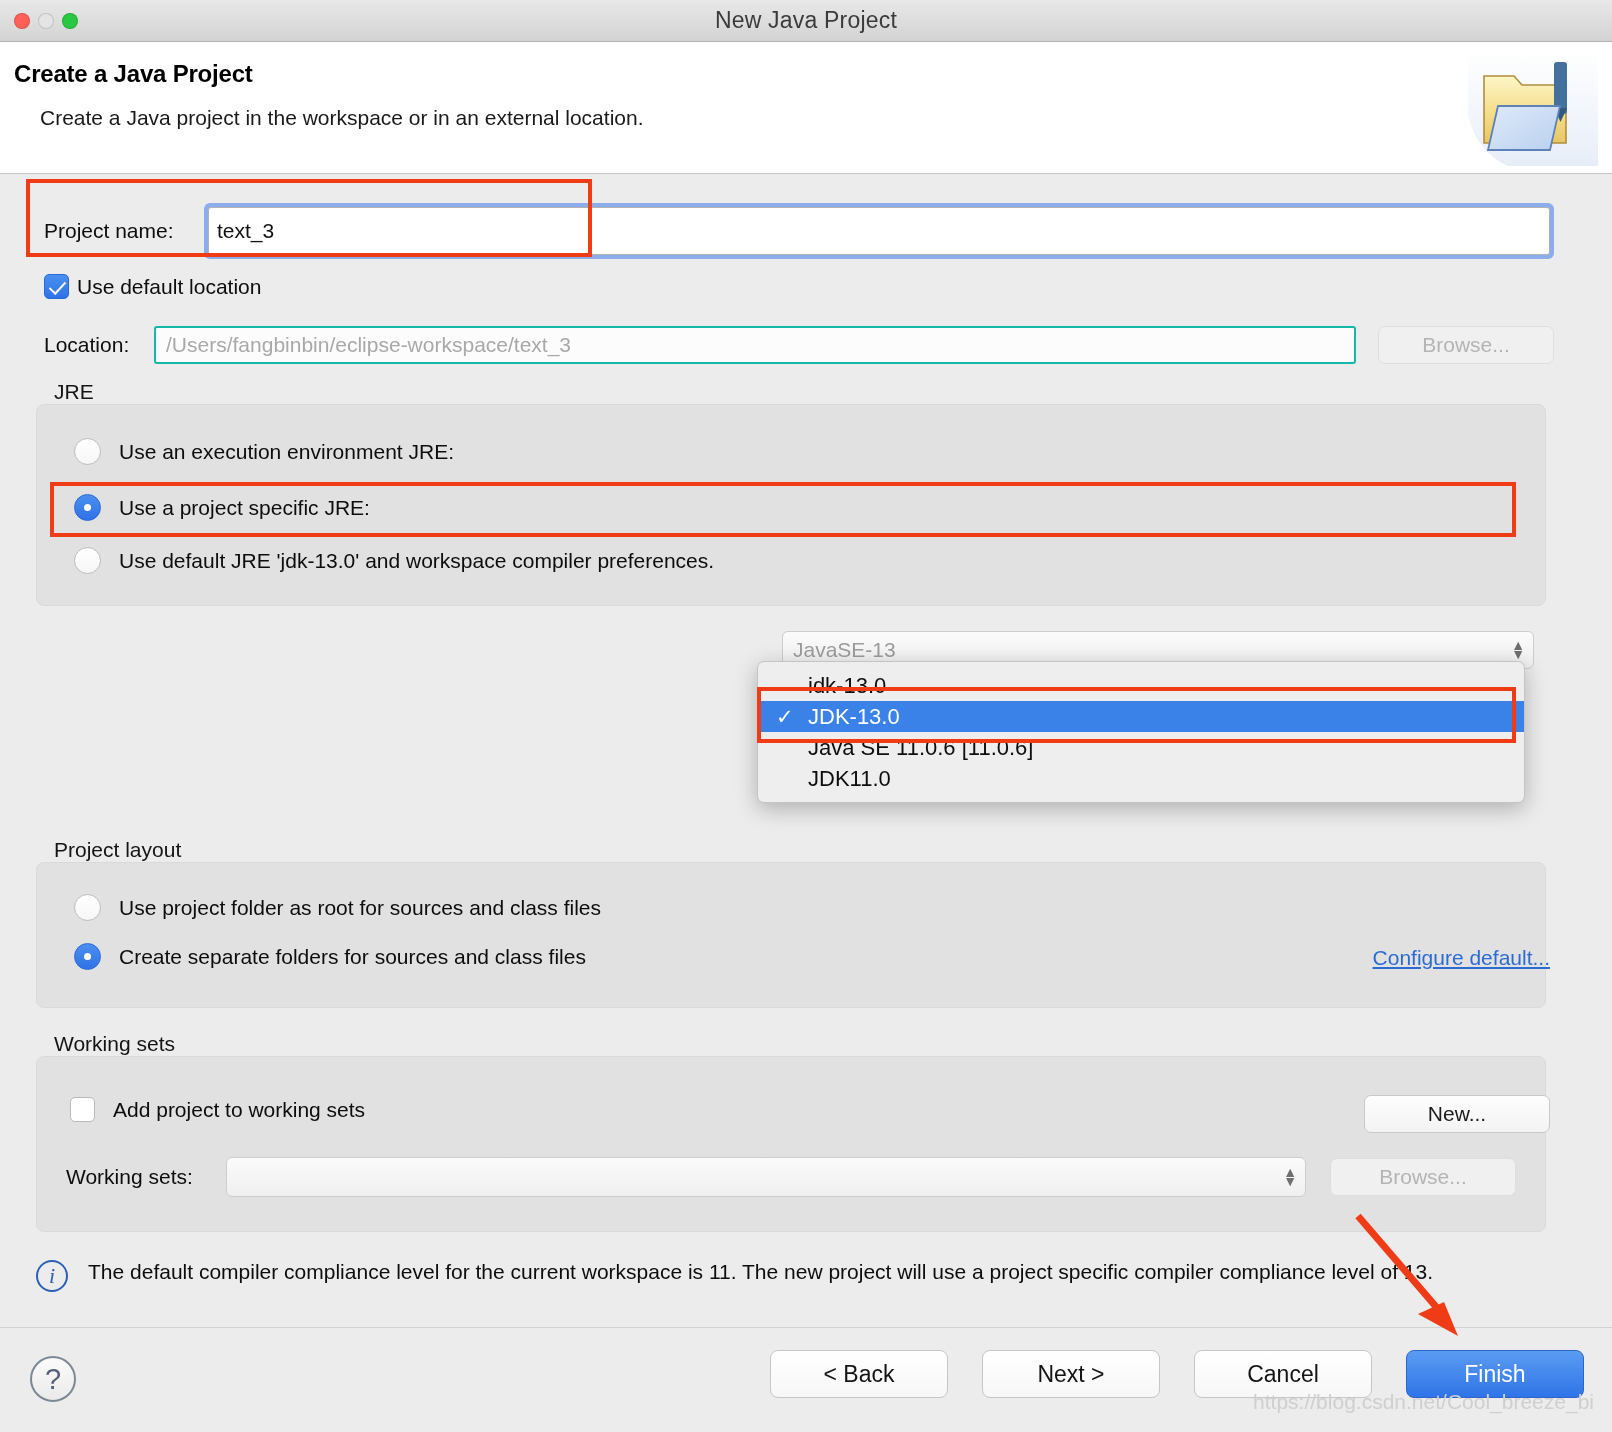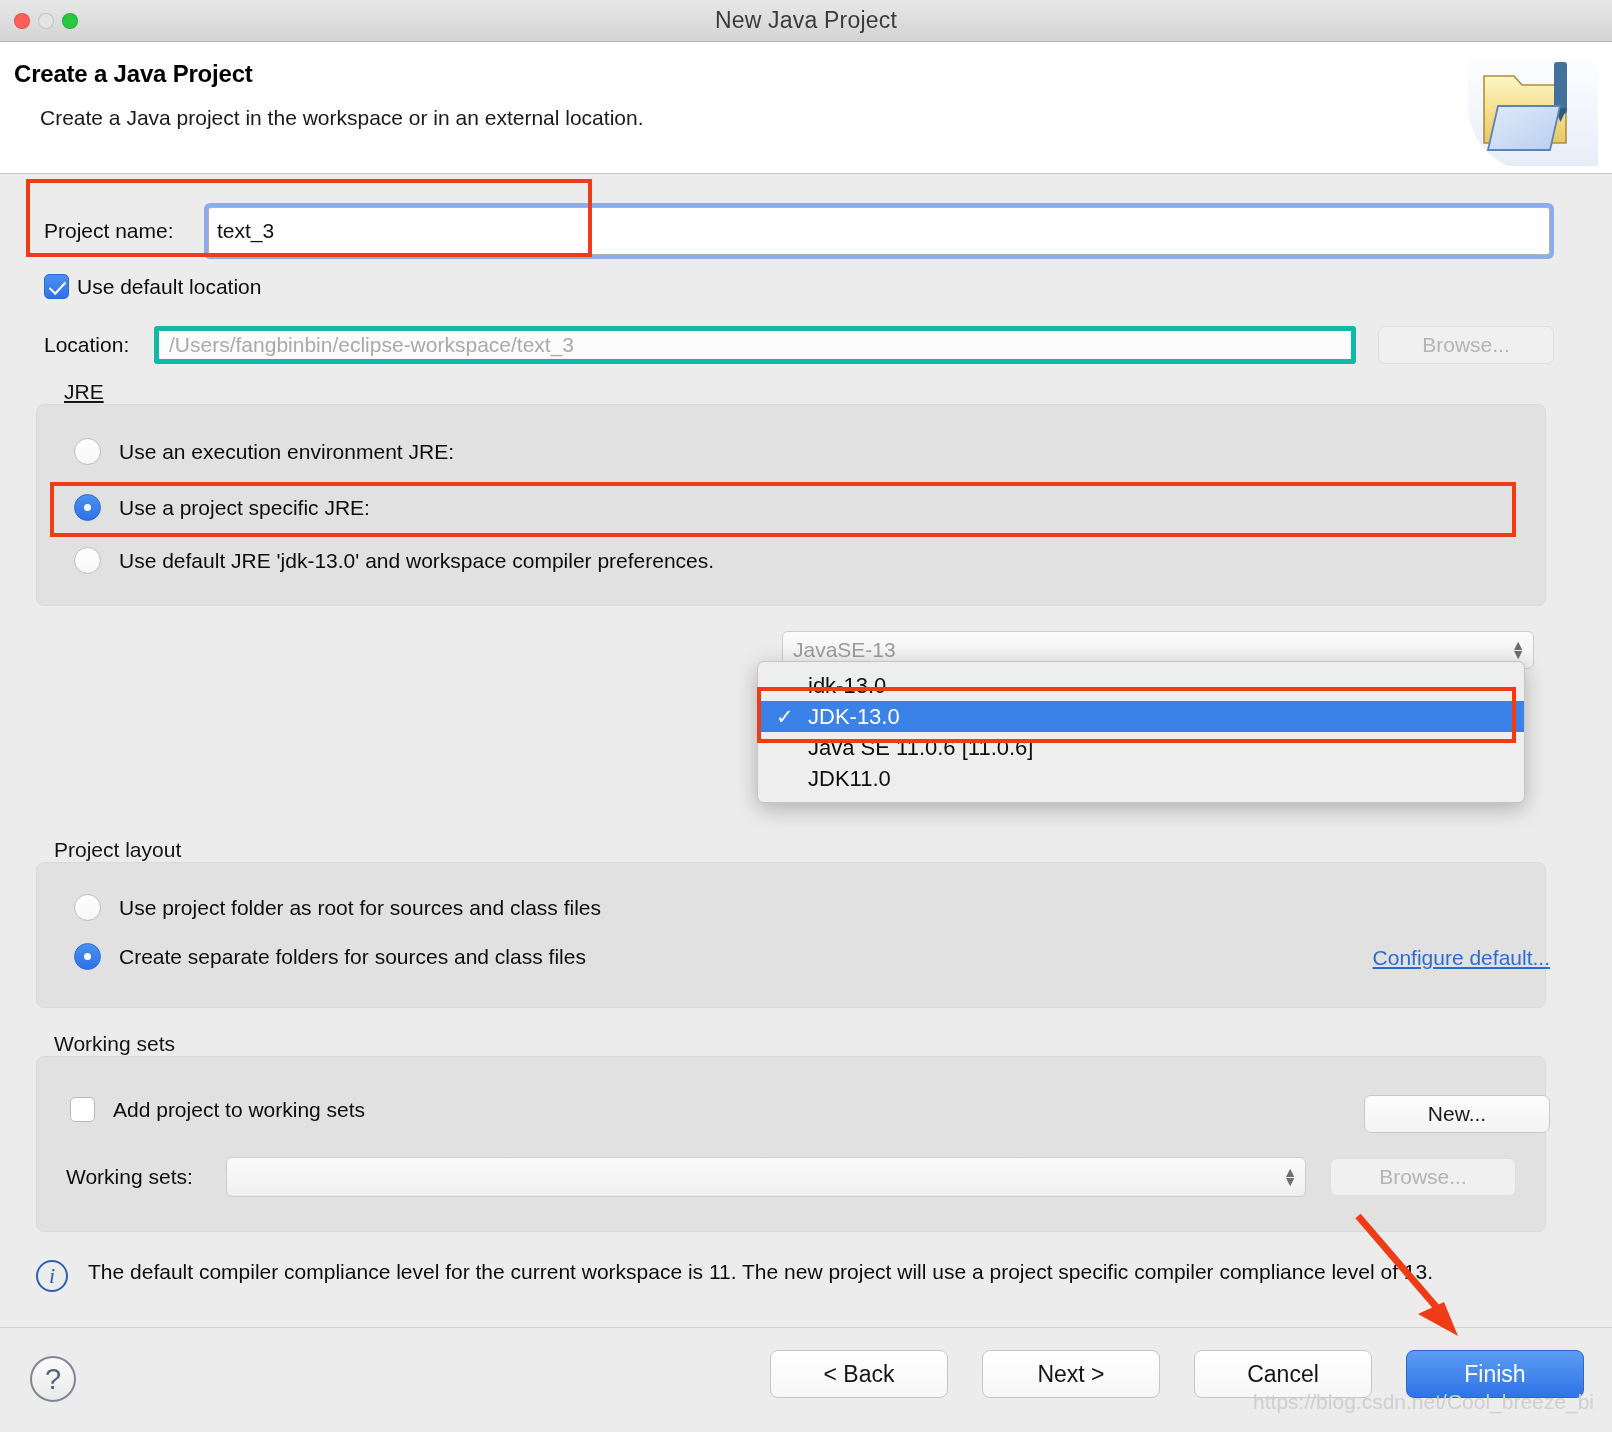--- a/index.html
+++ b/index.html
@@ -174,21 +174,21 @@
     position: absolute;
     left: 44px; top: 152px;
     display: flex; align-items: center;
     width: 1510px;
   }
   .loc-label { width: 110px; font-size: 21px; }
   .loc-input {
     flex: 1;
     height: 38px;
     background: #fcfcfc;
-    border: 5px solid #14b8a6;
+    border: 2px solid #14b8a6;
     border-radius: 3px;
     font-size: 21px;
     padding: 0 10px;
     color: #a9a9a9;
     font-family: "Liberation Sans", sans-serif;
     display: flex; align-items: center;
   }
   .btn {
     height: 38px;
     min-width: 176px;
@@ -209,21 +209,21 @@
     font-size: 21px;
     color: #141414;
   }
   .group-box {
     position: absolute;
     background: #e1e1e1;
     border-radius: 8px;
     border: 1px solid #dadada;
   }
 
-  .jre-title { left: 64px; top: 206px; text-decoration: underline; }
+  .jre-title { left: 54px; top: 206px; }
   .jre-box   { left: 36px; top: 230px; width: 1510px; height: 202px; }
 
   .jre-opt {
     position: absolute;
     display: flex; align-items: center; gap: 18px;
     font-size: 21px;
     color: #0d0d0d;
   }
 
   .combo {

